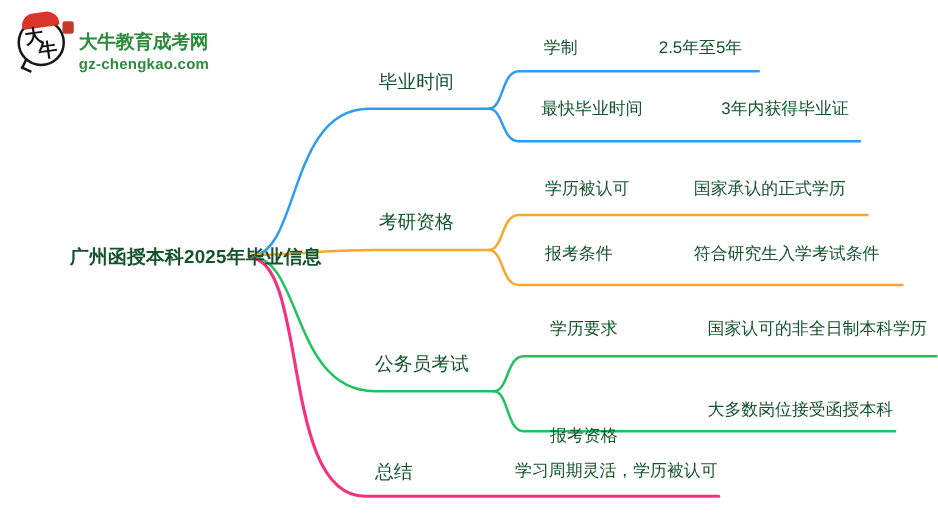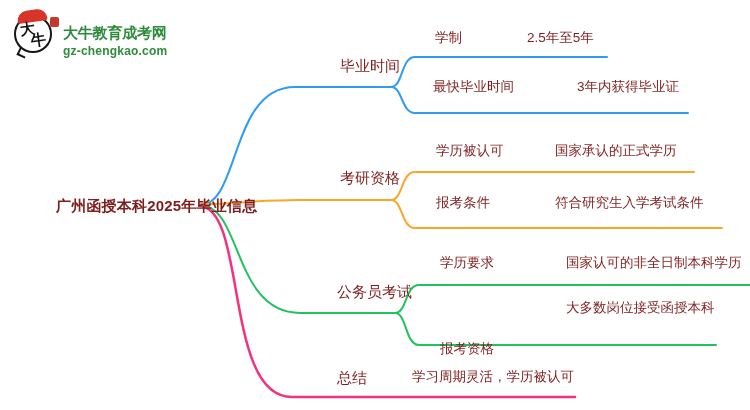--- a/index.html
+++ b/index.html
@@ -5,23 +5,23 @@
   * { margin: 0; padding: 0; box-sizing: border-box; }
   html, body { width: 750px; height: 410px; }
   body {
     background: #ffffff;
     font-family: "Liberation Sans", "DejaVu Sans", sans-serif;
     overflow: hidden;
   }
   #canvas { position: relative; width: 750px; height: 410px; background: #fff; }
   #links { position: absolute; left: 0; top: 0; }
 
-  .txt { position: absolute; white-space: nowrap; color: #7f1d1d; line-height: 1.25; }
+  .txt { position: absolute; white-space: nowrap; color: #14532d; line-height: 1.25; }
   .root-label  { font-size: 15px; font-weight: 700; letter-spacing: 0.2px; }
-  .branch-label{ font-size: 15px; font-weight: 400; margin-left: 37px; }
+  .branch-label{ font-size: 15px; font-weight: 400; }
   .leaf        { font-size: 13.5px; font-weight: 400; }
 
   
   .logo { position: absolute; left: 10px; top: 8px; width: 170px; height: 50px; }
   .bubble {
     position: absolute; left: 4px; top: 7px; width: 38px; height: 38px;
     background: #fff; border: 2px solid #161616; border-radius: 50%;
   }
   .bubble-tail {
     position: absolute; left: 8px; top: 40px; width: 9px; height: 9px;
@@ -86,17 +86,17 @@
   <span class="txt leaf" style="left:577px; top:79px;">3年内获得毕业证</span>
 
   <span class="txt leaf" style="left:436px; top:143px;">学历被认可</span>
   <span class="txt leaf" style="left:555px; top:143px;">国家承认的正式学历</span>
   <span class="txt leaf" style="left:436px; top:195px;">报考条件</span>
   <span class="txt leaf" style="left:555px; top:195px;">符合研究生入学考试条件</span>
 
   <span class="txt leaf" style="left:440px; top:255px;">学历要求</span>
   <span class="txt leaf" style="left:566px; top:255px;">国家认可的非全日制本科学历</span>
   <span class="txt leaf" style="left:440px; top:313px;margin-top:28px;">报考资格</span>
-  <span class="txt leaf" style="left:566px; top:300px;">大多数岗位接受函授本科</span>
+  <span class="txt leaf" style="left:566px; top:320px;">大多数岗位接受函授本科</span>
 
   <span class="txt leaf" style="left:388px; top:369px;margin-left:24px;">学习周期灵活，学历被认可</span>
 
 </div>
 
 </body></html>

